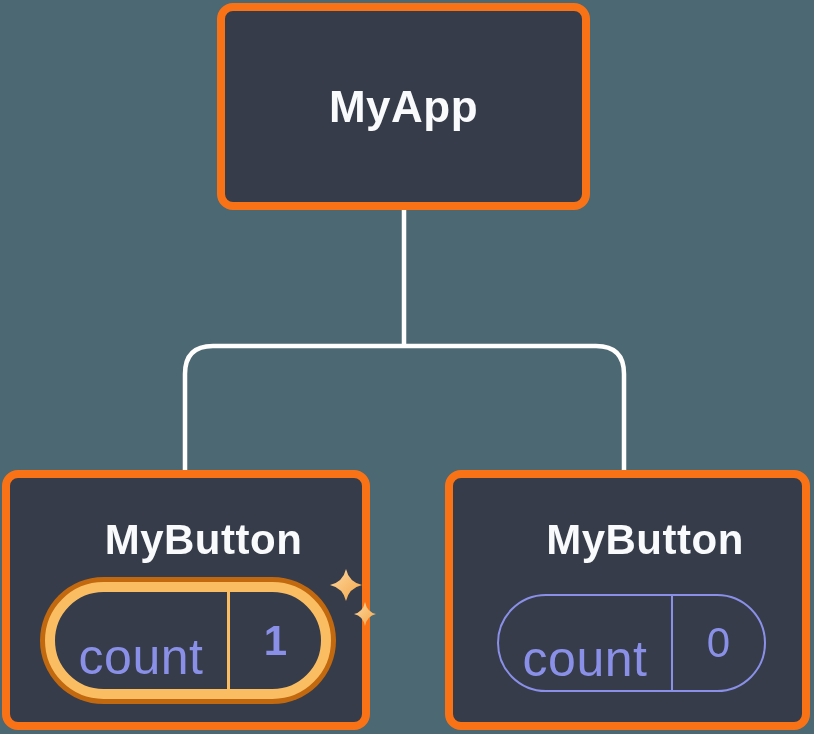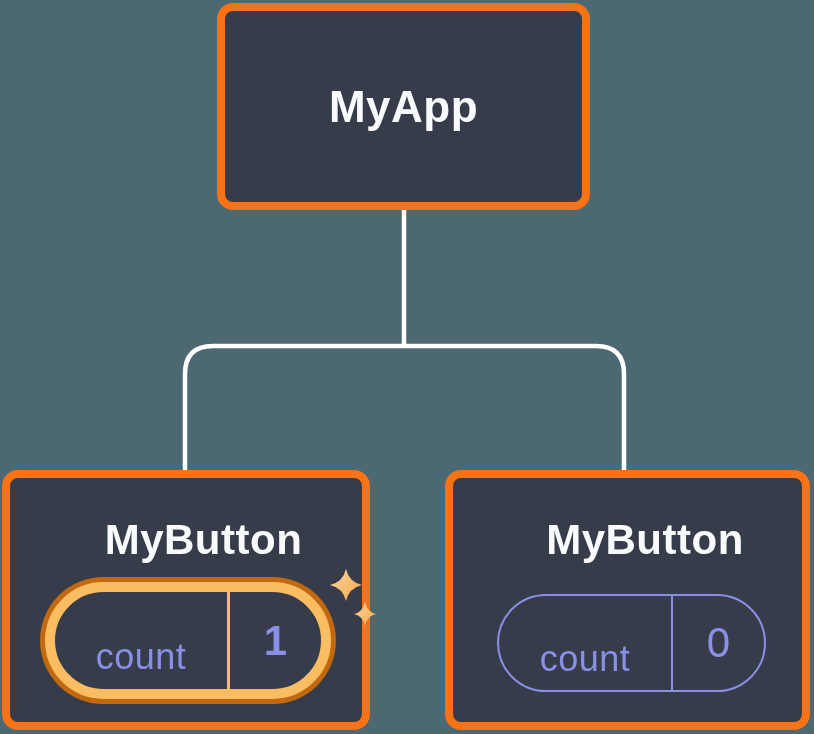--- a/index.html
+++ b/index.html
@@ -89,21 +89,21 @@
     height: 98px;
     border: 2px solid #8A90E8;
     background: #363C49;
   }
   .state-key {
     flex: 1;
     display: flex;
     align-items: center;
     justify-content: center;
     color: #8A90E8;
-    font-size: 36px;
+    font-size: 50px;
     font-weight: 400;
     letter-spacing: 0.5px;
     margin-top: 32px;
   }
   .pill-divider-highlighted {
     width: 3px;
     background: #FABD62;
   }
   .pill-divider-plain {
     width: 2px;

